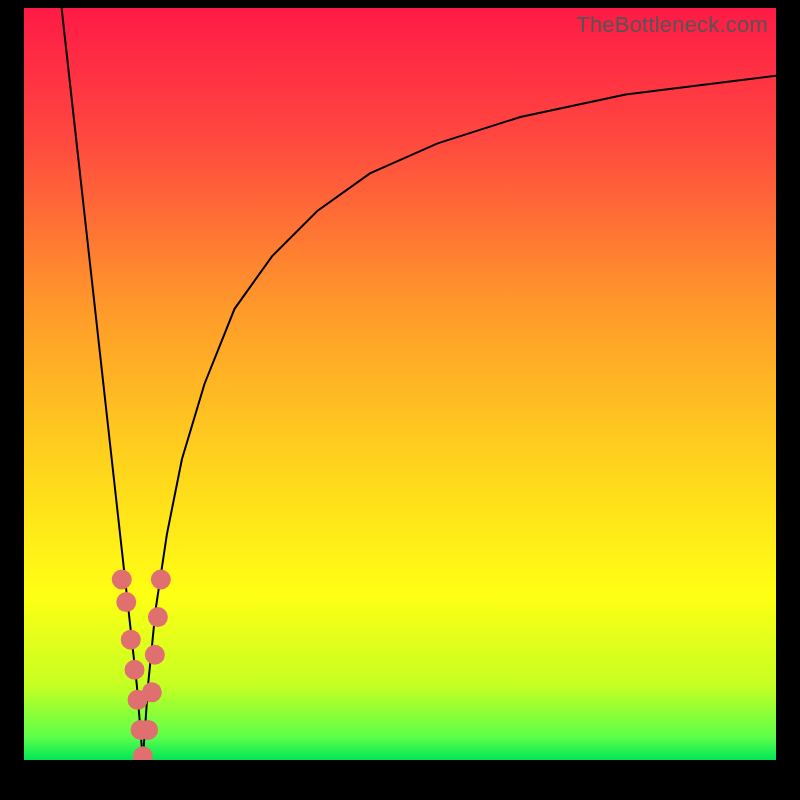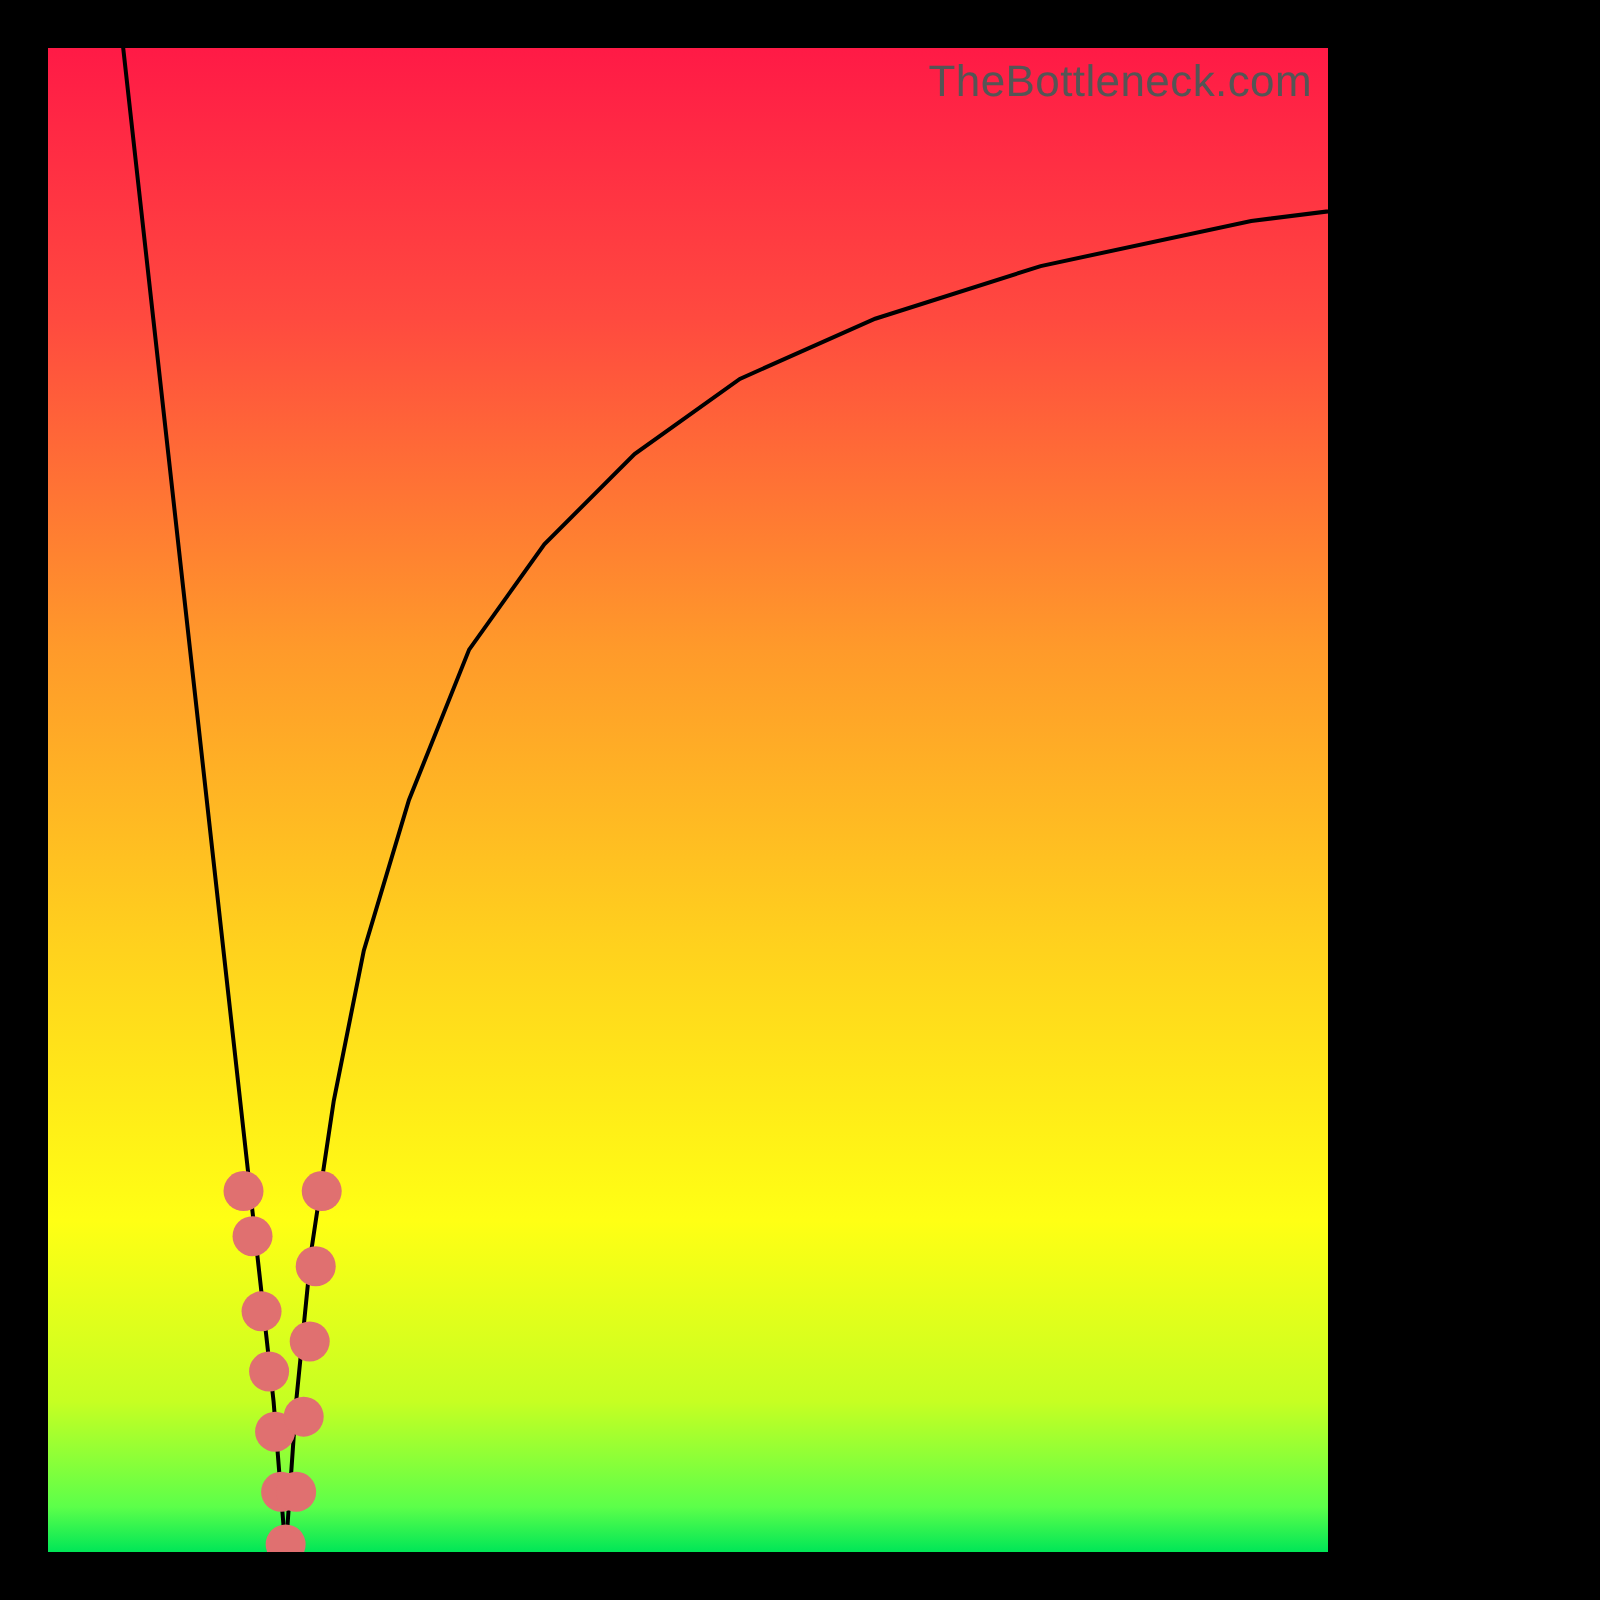--- a/index.html
+++ b/index.html
@@ -13,22 +13,22 @@
   }
   .frame {
     position: relative;
     width: 800px;
     height: 800px;
     background: #000;
   }
   .plot {
     position: absolute;
     left: 24px;
-    top: 24px;
-    width: 640px;
+    top: 8px;
+    width: 752px;
     height: 752px;
     overflow: hidden;
   }
   .watermark {
     position: absolute;
     top: 4px;
     right: 8px;
     color: #555;
     font-size: 22px;
     font-weight: 500;

